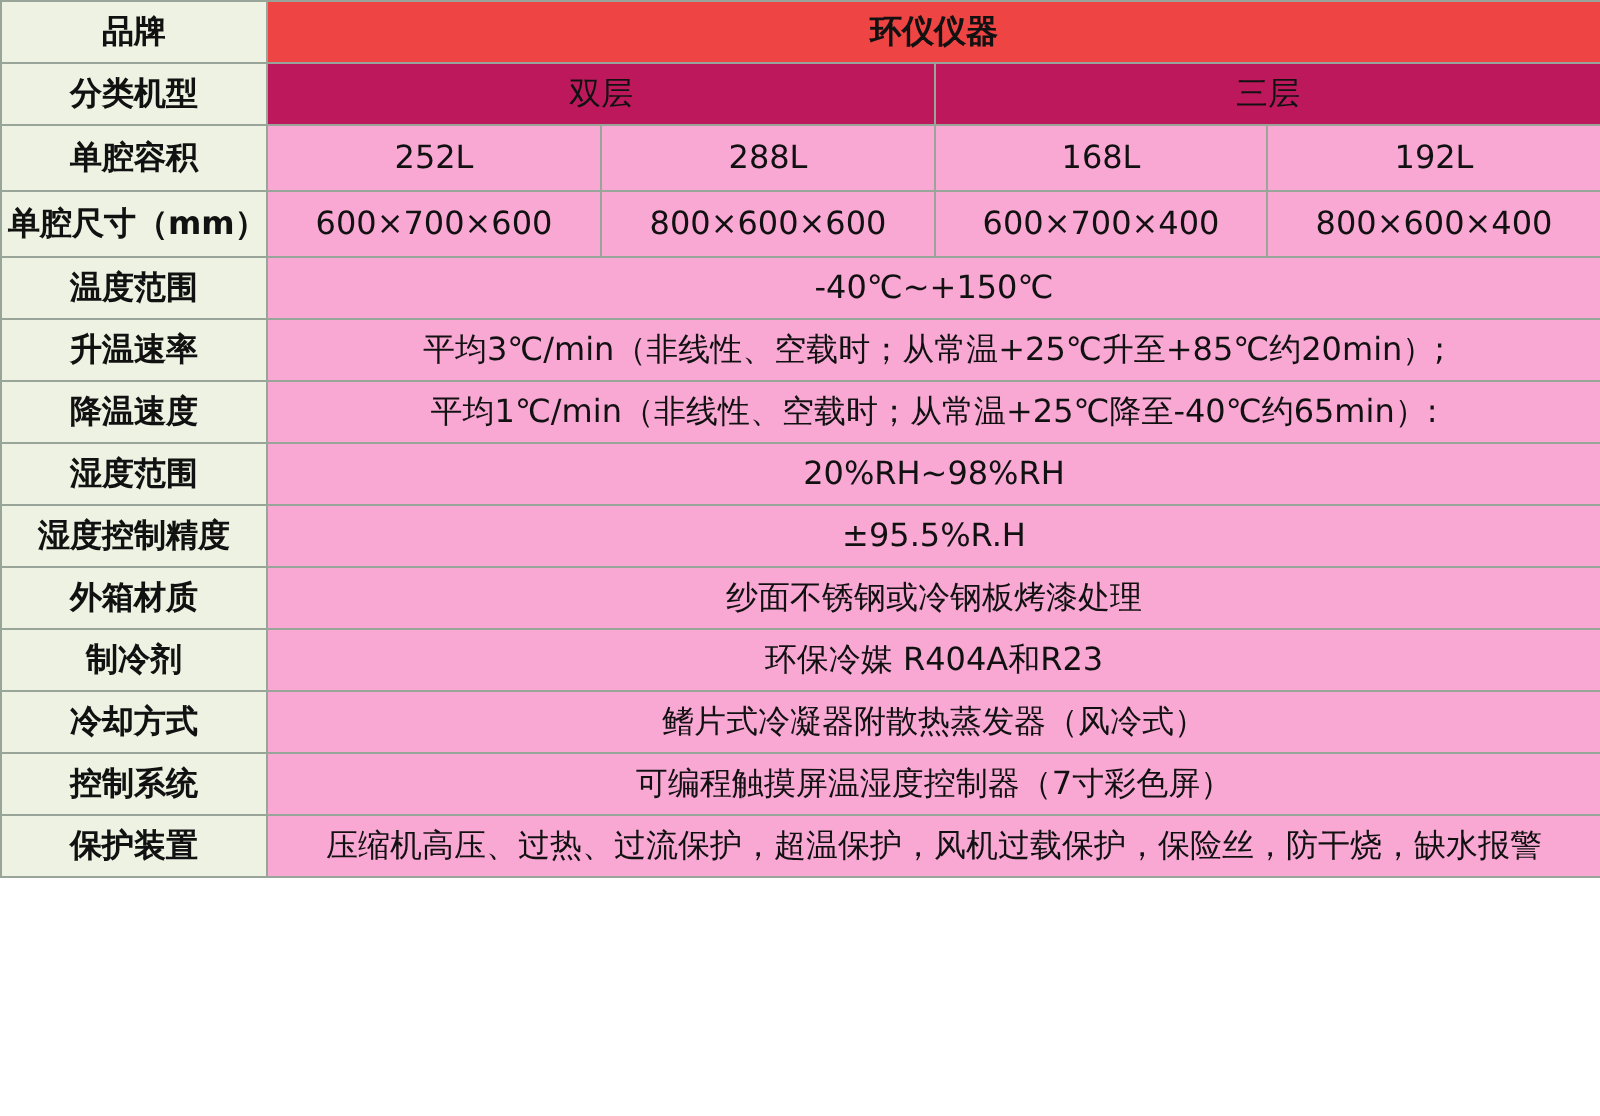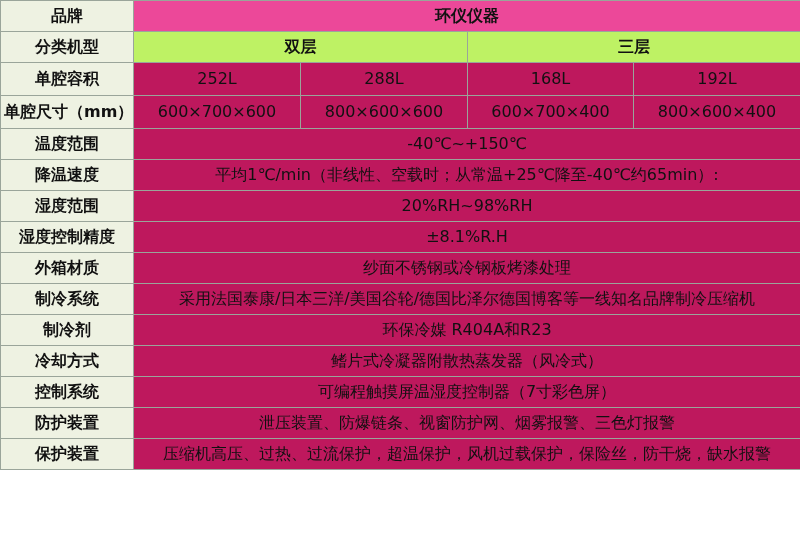--- a/index.html
+++ b/index.html
@@ -28,31 +28,31 @@
     line-height: 1.2;
     white-space: nowrap;
     overflow: hidden;
   }
   td.label {
     background: #eef2e2;
     font-weight: bold;
     width: 133px;
   }
   td.value {
-    background: #be185d;
+    background: #f9a8d4;
   }
   td.brand-value {
-    background: #ec4899;
+    background: #ef4444;
     font-weight: bold;
     font-size: 13.5px;
     margin-left: 18px;
   }
   td.layer-head {
-    background: #bef264;
-    font-weight: bold;
+    background: #be185d;
+    font-weight: normal;
     font-size: 13px;
   }
   td.small {
     font-size: 11.5px;
   }
   .row-h-22 td { height: 22px; }
   .row-h-24 td { height: 24px; }
 </style>
 </head>
 <body>
@@ -87,53 +87,49 @@
         <td class="value">600×700×600</td>
         <td class="value">800×600×600</td>
         <td class="value">600×700×400</td>
         <td class="value">800×600×400</td>
       </tr>
       <tr class="row-h-22">
         <td class="label">温度范围</td>
         <td class="value" colspan="4">-40℃~+150℃</td>
       </tr>
       <tr class="row-h-22">
+        <td class="label">升温速率</td>
+        <td class="value" colspan="4">平均3℃/min（非线性、空载时；从常温+25℃升至+85℃约20min）;</td>
+      </tr>
+      <tr class="row-h-22">
         <td class="label">降温速度</td>
         <td class="value" colspan="4">平均1℃/min（非线性、空载时；从常温+25℃降至-40℃约65min）:</td>
       </tr>
       <tr class="row-h-22">
         <td class="label">湿度范围</td>
         <td class="value" colspan="4">20%RH~98%RH</td>
       </tr>
       <tr class="row-h-22">
         <td class="label">湿度控制精度</td>
-        <td class="value" colspan="4">±8.1%R.H</td>
+        <td class="value" colspan="4">±95.5%R.H</td>
       </tr>
       <tr class="row-h-22">
         <td class="label">外箱材质</td>
         <td class="value" colspan="4">纱面不锈钢或冷钢板烤漆处理</td>
-      </tr>
-      <tr class="row-h-22">
-        <td class="label">制冷系统</td>
-        <td class="value" colspan="4">采用法国泰康/日本三洋/美国谷轮/德国比泽尔德国博客等一线知名品牌制冷压缩机</td>
       </tr>
       <tr class="row-h-22">
         <td class="label">制冷剂</td>
         <td class="value" colspan="4">环保冷媒 R404A和R23</td>
       </tr>
       <tr class="row-h-22">
         <td class="label">冷却方式</td>
         <td class="value" colspan="4">鳍片式冷凝器附散热蒸发器（风冷式）</td>
       </tr>
       <tr class="row-h-22">
         <td class="label">控制系统</td>
         <td class="value" colspan="4">可编程触摸屏温湿度控制器（7寸彩色屏）</td>
       </tr>
       <tr class="row-h-22">
-        <td class="label">防护装置</td>
-        <td class="value" colspan="4">泄压装置、防爆链条、视窗防护网、烟雾报警、三色灯报警</td>
-      </tr>
-      <tr class="row-h-22">
         <td class="label">保护装置</td>
         <td class="value" colspan="4">压缩机高压、过热、过流保护，超温保护，风机过载保护，保险丝，防干烧，缺水报警</td>
       </tr>
     </tbody>
 </table>
 
 </body></html>

